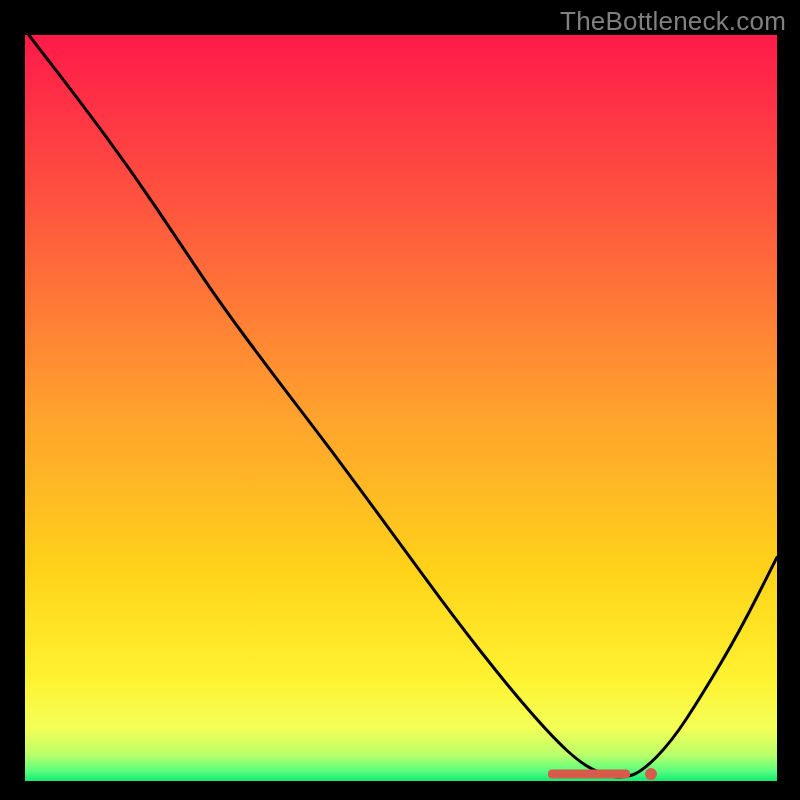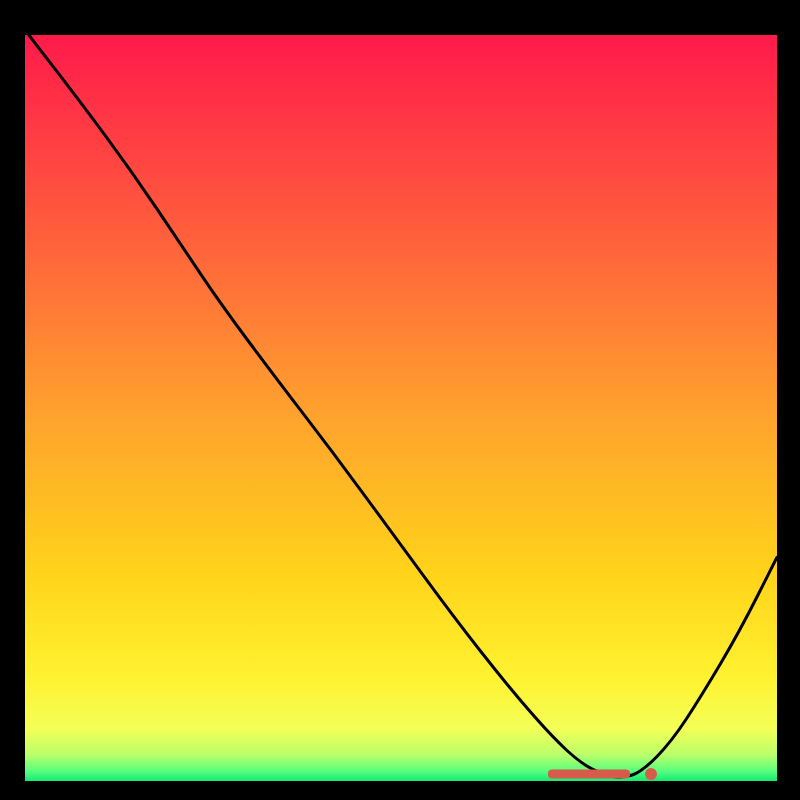--- a/index.html
+++ b/index.html
@@ -41,20 +41,21 @@
     position: absolute;
     height: 9px;
     background: #d75a4a;
     border-radius: 4px;
     transform: translate(0, -50%);
   }
 </style>
 </head>
 <body>
 <div class="frame">
+  <div class="watermark">TheBottleneck.com</div>
   <div class="plot-box">
     <svg class="curve" viewBox="0 0 752 746" preserveAspectRatio="none">
       <defs>
         <linearGradient id="bg" x1="0" y1="0" x2="0" y2="1">
           <stop id="g0" offset="0" stop-color="#ff1a4a"></stop>
           <stop id="g1" offset="0.25" stop-color="#ff5a3d"></stop>
           <stop id="g2" offset="0.5" stop-color="#ffa02e"></stop>
           <stop id="g3" offset="0.72" stop-color="#ffd31a"></stop>
           <stop id="g4" offset="0.86" stop-color="#fff230"></stop>
           <stop id="g5" offset="0.93" stop-color="#f3ff57"></stop>

